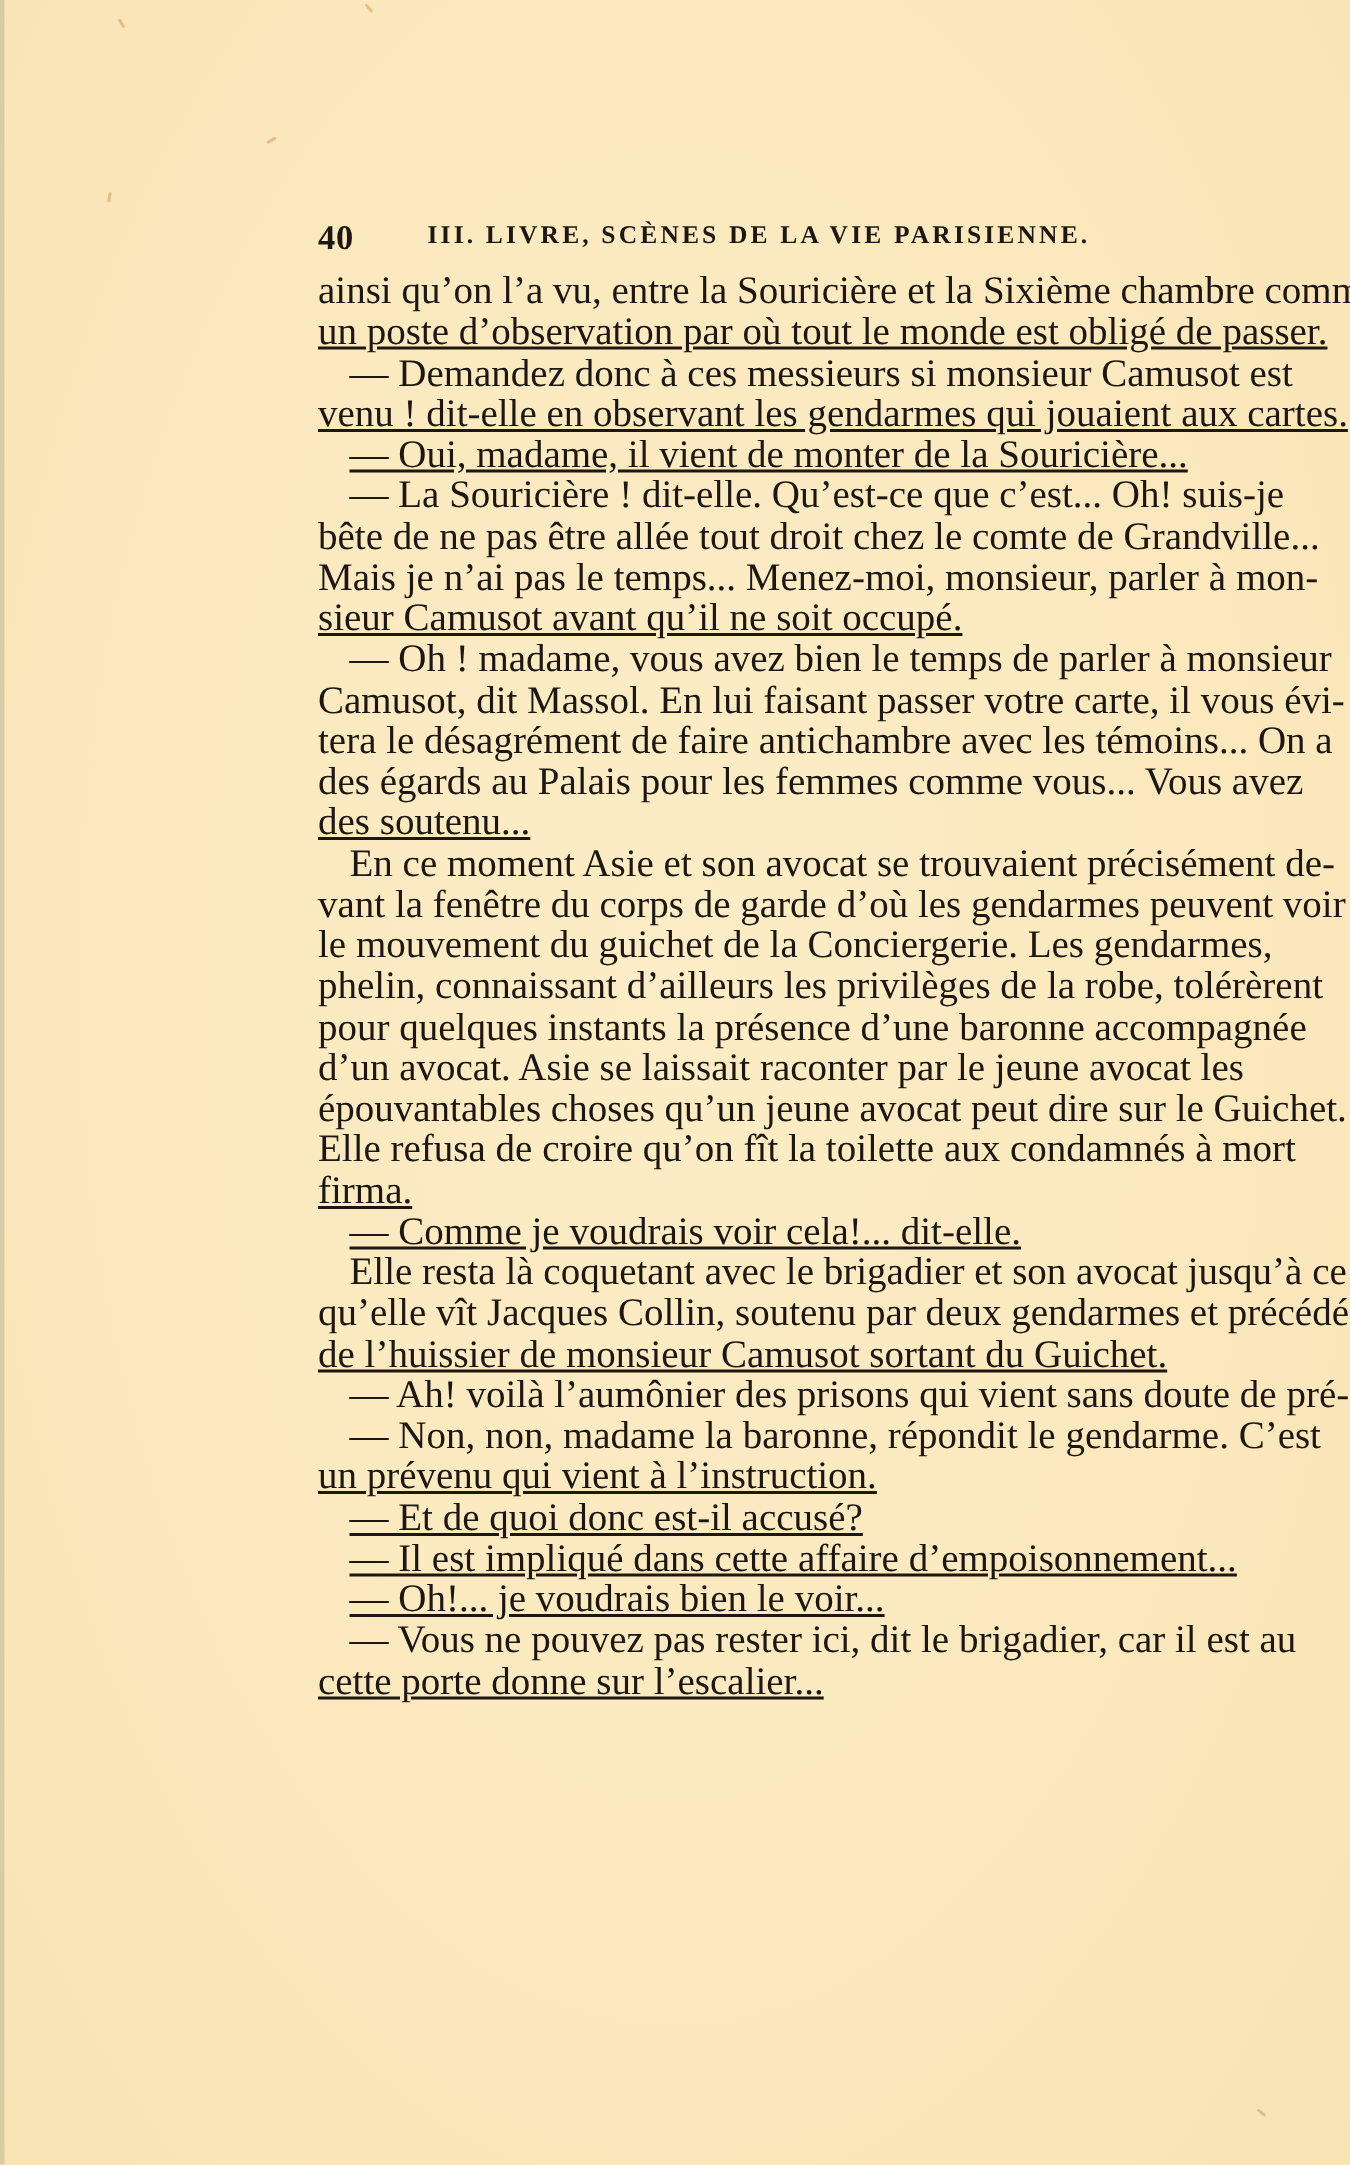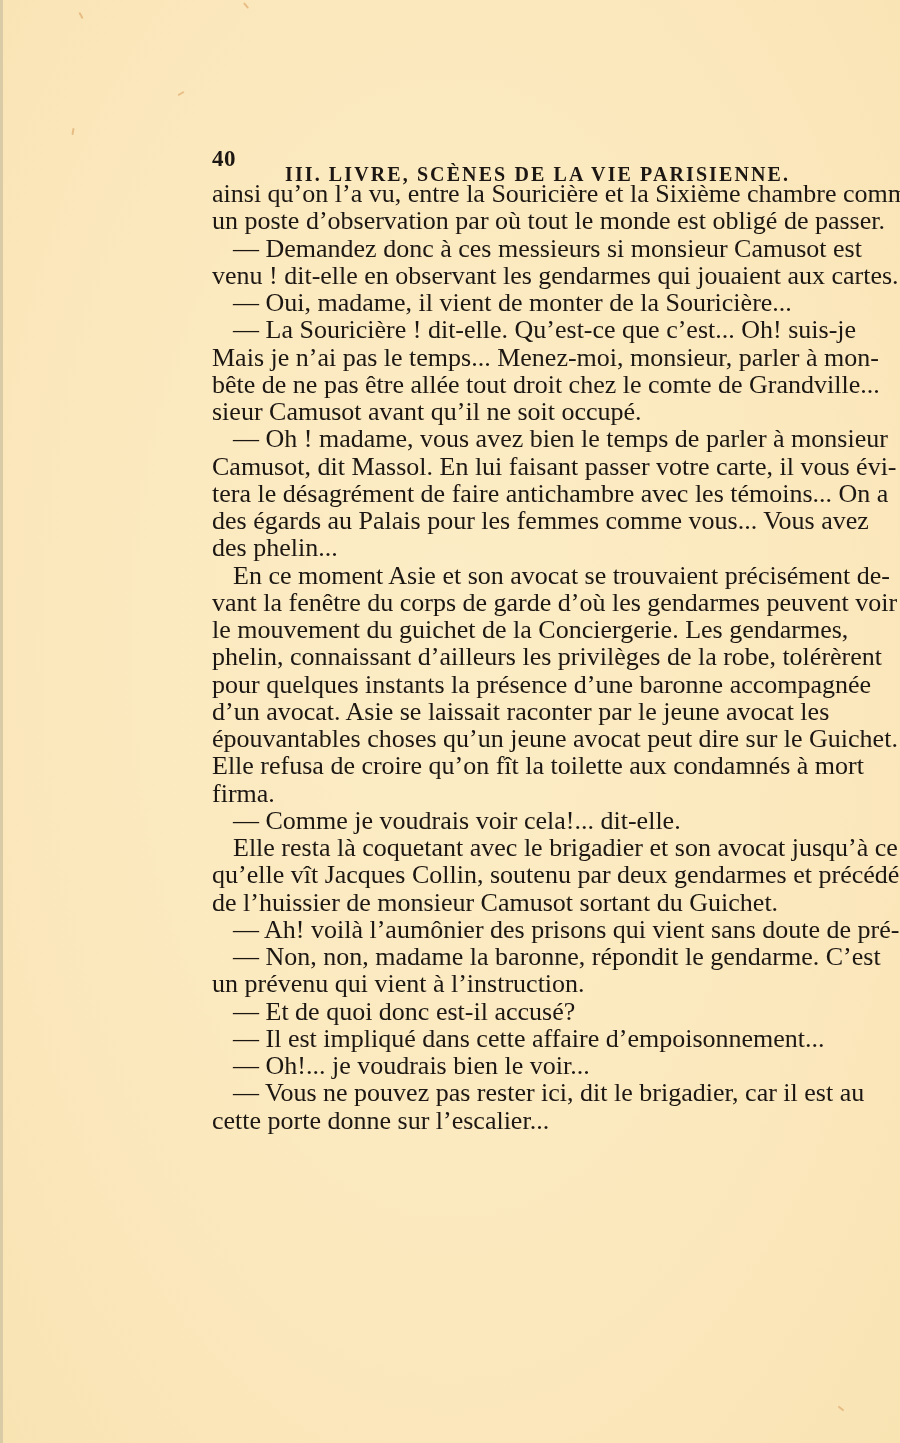--- a/index.html
+++ b/index.html
@@ -46,22 +46,22 @@
     .page-number {
       position: absolute;
       left: 0;
       top: 0;
       font-size: 23px;
       font-weight: bold;
     }
     .head-title {
       position: absolute;
       left: 73px;
-      top: 17px;
-      font-size: 20px;
+      top: 1px;
+      font-size: 17px;
       font-weight: bold;
       letter-spacing: 2.1px;
       white-space: nowrap;
     }
     .body-text {
       position: absolute;
       left: 212px;
       top: 180px;
       width: 576px;
     }
@@ -69,20 +69,21 @@
       height: 27.25px;
       line-height: 27.25px;
       font-size: 26px;
       white-space: nowrap;
       text-align: justify;
       text-align-last: justify;
       transform-origin: left center;
     }
     .line.last {
       text-align-last: left;
+      text-decoration: underline;
     }
     .line.indent {
       padding-left: 21px;
     }
   </style>
 </head>
 <body>
 
 <div class="page">
   <div class="left-edge"></div>
@@ -98,28 +99,28 @@
     <span class="head-title">III. LIVRE, SCÈNES DE LA VIE PARISIENNE.</span>
   </div>
 
   <div class="body-text" id="body-text">
       <div class="line">ainsi qu’on l’a vu, entre la Souricière et la Sixième chambre comme</div>
       <div class="line last">un poste d’observation par où tout le monde est obligé de passer.</div>
       <div class="line indent">— Demandez donc à ces messieurs si monsieur Camusot est</div>
       <div class="line last">venu ! dit-elle en observant les gendarmes qui jouaient aux cartes.</div>
       <div class="line indent last">— Oui, madame, il vient de monter de la Souricière...</div>
       <div class="line indent">— La Souricière ! dit-elle. Qu’est-ce que c’est... Oh! suis-je</div>
+      <div class="line">bête de ne pas être allée tout droit chez le comte de Grandville...</div>
       <div class="line">Mais je n’ai pas le temps... Menez-moi, monsieur, parler à mon-</div>
-      <div class="line">bête de ne pas être allée tout droit chez le comte de Grandville...</div>
       <div class="line last">sieur Camusot avant qu’il ne soit occupé.</div>
       <div class="line indent">— Oh ! madame, vous avez bien le temps de parler à monsieur</div>
       <div class="line">Camusot, dit Massol. En lui faisant passer votre carte, il vous évi-</div>
       <div class="line">tera le désagrément de faire antichambre avec les témoins... On a</div>
       <div class="line">des égards au Palais pour les femmes comme vous... Vous avez</div>
-      <div class="line last">des phelin...</div>
+      <div class="line last">des soutenu...</div>
       <div class="line indent">En ce moment Asie et son avocat se trouvaient précisément de-</div>
       <div class="line">vant la fenêtre du corps de garde d’où les gendarmes peuvent voir</div>
       <div class="line">le mouvement du guichet de la Conciergerie. Les gendarmes,</div>
       <div class="line">phelin, connaissant d’ailleurs les privilèges de la robe, tolérèrent</div>
       <div class="line">pour quelques instants la présence d’une baronne accompagnée</div>
       <div class="line">d’un avocat. Asie se laissait raconter par le jeune avocat les</div>
       <div class="line">épouvantables choses qu’un jeune avocat peut dire sur le Guichet.</div>
       <div class="line">Elle refusa de croire qu’on fît la toilette aux condamnés à mort</div>
       <div class="line last">firma.</div>
       <div class="line indent last">— Comme je voudrais voir cela!... dit-elle.</div>

